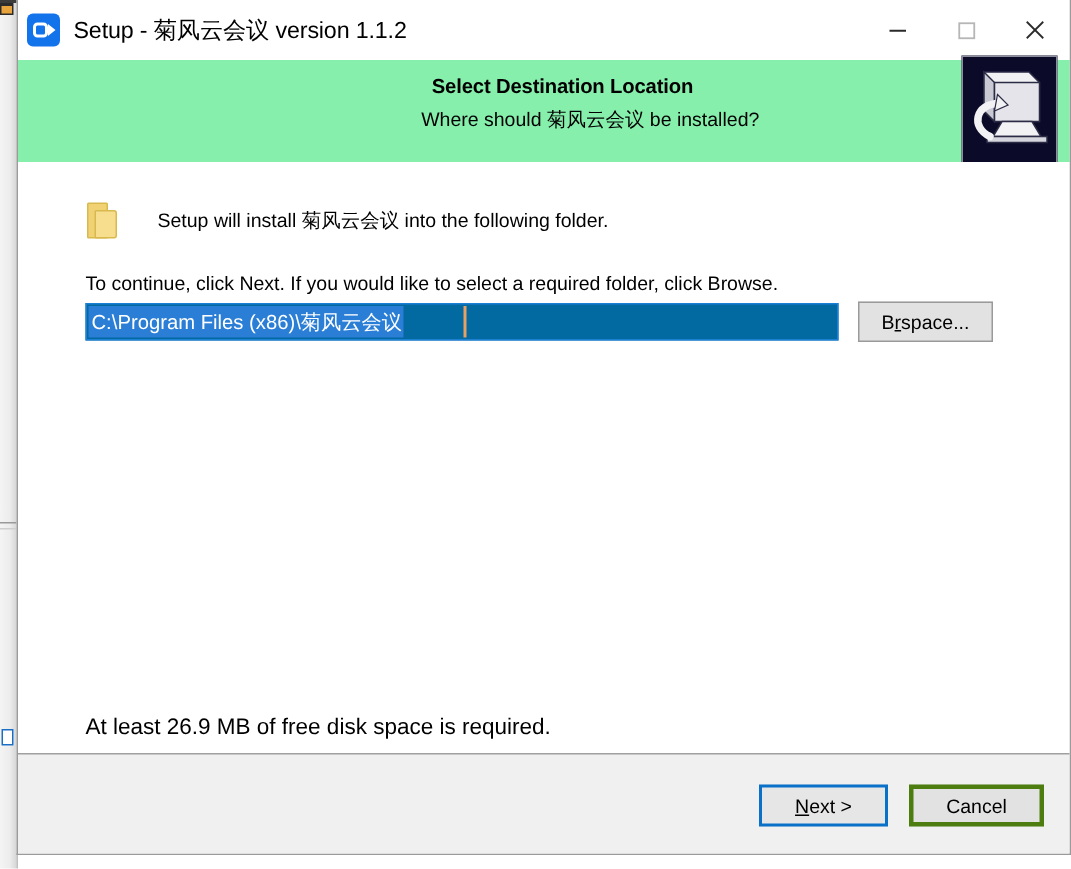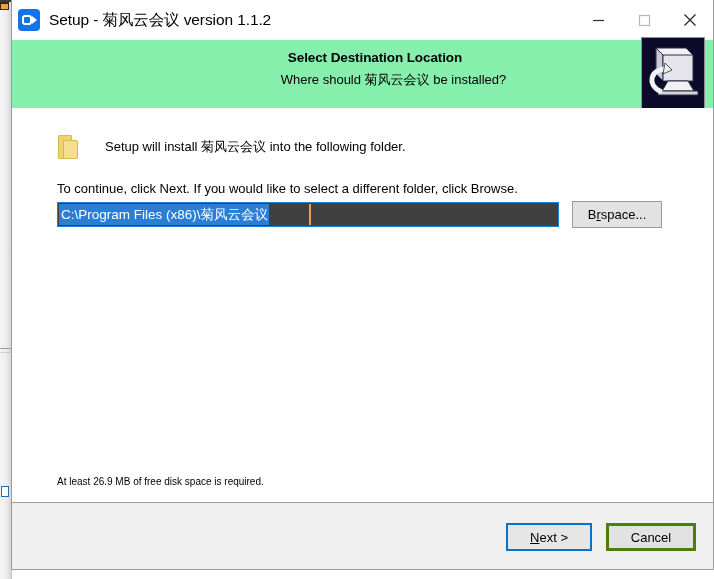--- a/index.html
+++ b/index.html
@@ -191,21 +191,21 @@
     font-size: 13px;
     color: #000000;
     white-space: nowrap;
   }
 
   #path-input {
     position: absolute;
     left: 45px; top: 94px;
     width: 502px; height: 25px;
     border: 1px solid #1b7fd4;
-    background: #404040;
+    background: #0369a1;
     display: flex;
     align-items: center;
     padding: 0 1px;
     gap: 40px;
   }
   #path-value {
     display: inline-block;
     background: #2a7ed6;
     color: #ffffff;
     font-size: 13.5px;
@@ -230,21 +230,21 @@
     color: #000000;
     display: flex;
     align-items: center;
     justify-content: center;
   }
   #browse-button .acc { text-decoration: underline; }
 
   #diskspace-text {
     position: absolute;
     left: 45px; top: 368px;
-    font-size: 10px;
+    font-size: 15px;
     color: #000000;
     white-space: nowrap;
   }
 
   
   #footer {
     flex: 0 0 67px;
     background: #f0f0f0;
     border-top: 1px solid #a0a0a0;
     position: relative;
@@ -339,21 +339,21 @@
   <div id="body">
 
     <div id="folder-row">
       <div class="folder-icon">
         <div class="back"></div>
         <div class="front"></div>
       </div>
       <div id="folder-text">Setup will install 菊风云会议 into the following folder.</div>
     </div>
 
-    <div id="continue-text">To continue, click Next. If you would like to select a different folder, click Browse.</div>
+    <div id="continue-text">To continue, click Next. If you would like to select a required folder, click Browse.</div>
 
     <div id="path-input">
       <span id="path-value">C:\Program Files (x86)\菊风云会议</span>
         <span id="path-caret"></span>
     </div>
 
     <div id="browse-button">
       <span>B</span>
         <span class="acc">r</span>
         <span>space...</span>

